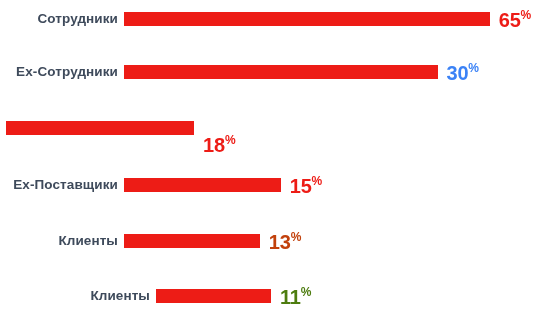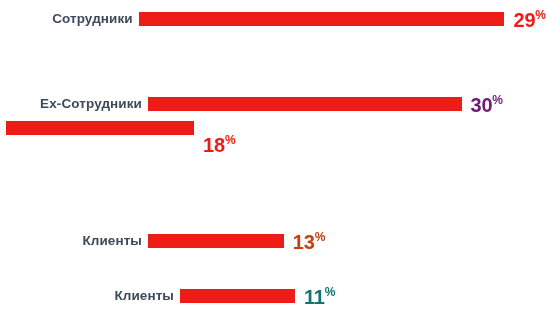--- a/index.html
+++ b/index.html
@@ -31,21 +31,20 @@
 
   .cat-label {
     width: 118px;
     text-align: right;
     font-size: 13.5px;
     font-weight: bold;
     color: #3e4a5b;
     letter-spacing: 0.1px;
     white-space: nowrap;
     line-height: 1;
-    padding-left: 24px;
   }
 
   .bar-wrap {
     position: relative;
     flex: 1 1 auto;
     height: 30px;
     display: flex;
     align-items: center;
   }
 
@@ -74,43 +73,50 @@
   }
 </style>
 </head>
 <body style="background: rgb(255, 255, 255);">
 
 <div id="chart">
     <div class="row" style="top: 4px;">
       <div class="cat-label">Сотрудники</div>
       <div class="bar-wrap">
         <div class="bar" style="width: 365.75px; background: rgb(237, 28, 22);"></div>
-        <div class="value" style="color: rgb(237, 28, 22);"><span>29</span><span class="pct">%</span></div>
+        <div class="value" style="color: rgb(237, 28, 22);"><span>65</span><span class="pct">%</span></div>
       </div>
     </div>
-    <div class="row" style="top: 57px; margin-top: 32px;">
+    <div class="row" style="top: 57px;">
       <div class="cat-label">Ex-Сотрудники</div>
       <div class="bar-wrap">
         <div class="bar" style="width: 313.5px; background: rgb(237, 28, 22);"></div>
-        <div class="value" style="color: #701a75;"><span>30</span><span class="pct">%</span></div>
+        <div class="value" style="color: #3b82f6;"><span>30</span><span class="pct">%</span></div>
       </div>
     </div>
     <div class="row" style="top: 113px;">
       <div class="bar-wrap">
         <div class="bar" style="width: 188.1px; background: rgb(237, 28, 22);"></div>
         <div class="value" style="color: rgb(237, 28, 22); margin-top: 32px;"><span>18</span><span class="pct">%</span></div>
+      </div>
+    </div>
+    <div class="row" style="top: 170px;">
+      <div class="cat-label">Ex-Поставщики</div>
+      <div class="bar-wrap">
+        <div class="bar" style="width: 156.75px; background: rgb(237, 28, 22);"></div>
+        <div class="value" style="color: rgb(237, 28, 22);"><span>15</span><span class="pct">%</span></div>
       </div>
     </div>
     <div class="row" style="top: 226px;">
       <div class="cat-label">Клиенты</div>
       <div class="bar-wrap">
         <div class="bar" style="width: 135.85px; background: rgb(237, 28, 22);"></div>
         <div class="value" style="color: #c2410c;"><span>13</span><span class="pct">%</span></div>
       </div>
     </div>
     <div class="row" style="top: 281px; margin-left: 32px;">
       <div class="cat-label">Клиенты</div>
       <div class="bar-wrap">
         <div class="bar" style="width: 114.95px; background: rgb(237, 28, 22);"></div>
-        <div class="value" style="color: #0f766e;"><span>11</span><span class="pct">%</span></div>
+        <div class="value" style="color: #4d7c0f;"><span>11</span><span class="pct">%</span></div>
       </div>
     </div>
   </div>
 
 </body></html>

